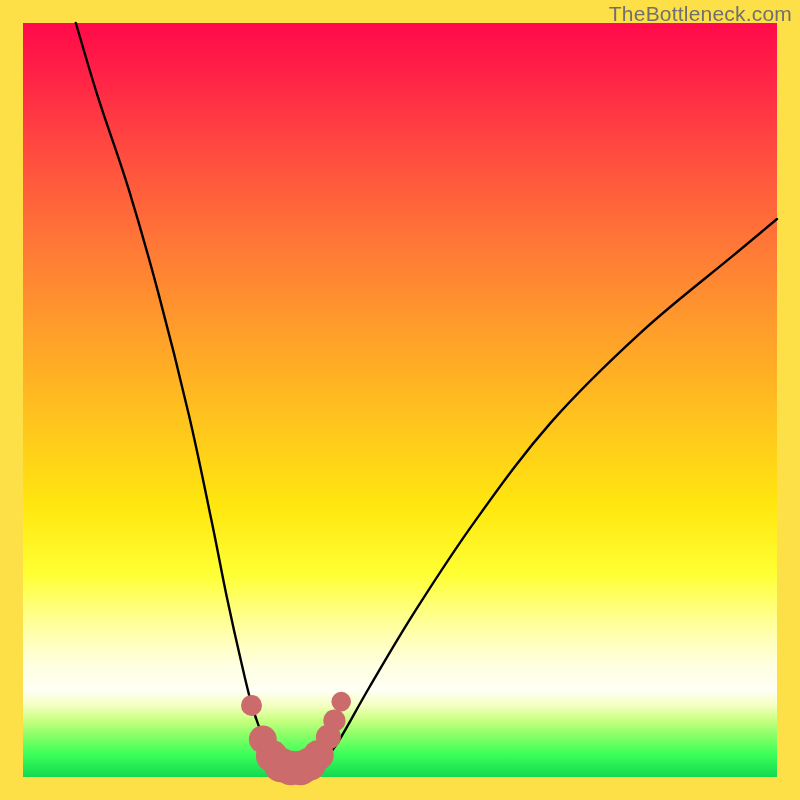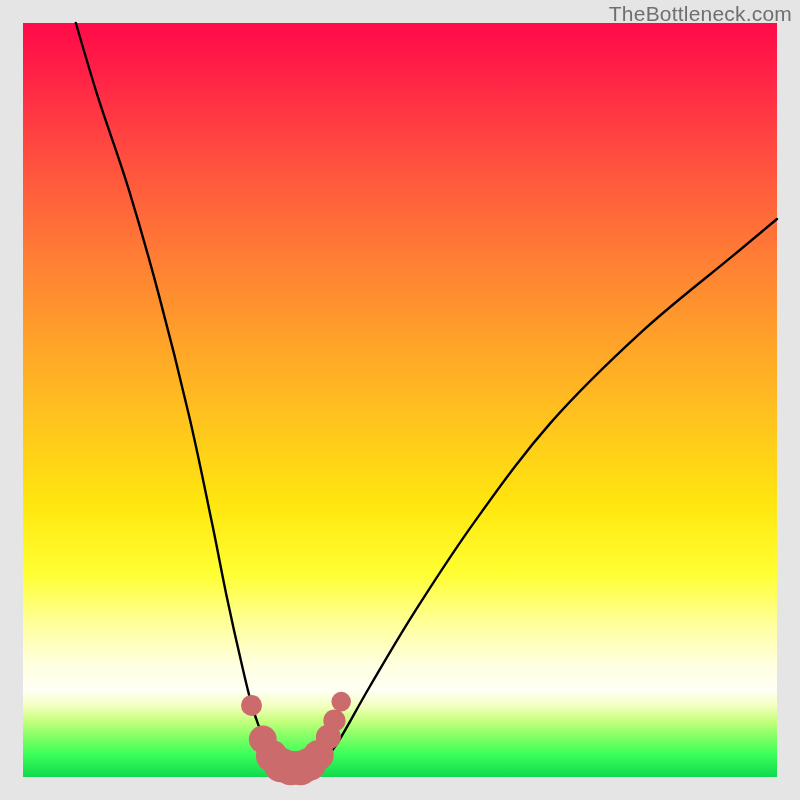--- a/index.html
+++ b/index.html
@@ -9,21 +9,21 @@
     height: 800px;
     overflow: hidden;
     background: #000;
     font-family: Arial, Helvetica, sans-serif;
   }
   .frame {
     position: absolute;
     top: 0; left: 0;
     width: 800px;
     height: 800px;
-    background: #e5e5e5;
+    background: #fde047;
   }
   .plot-bg {
     position: absolute;
     top: 23px;
     left: 23px;
     width: 754px;
     height: 754px;
     
     background: linear-gradient(
       to bottom,

